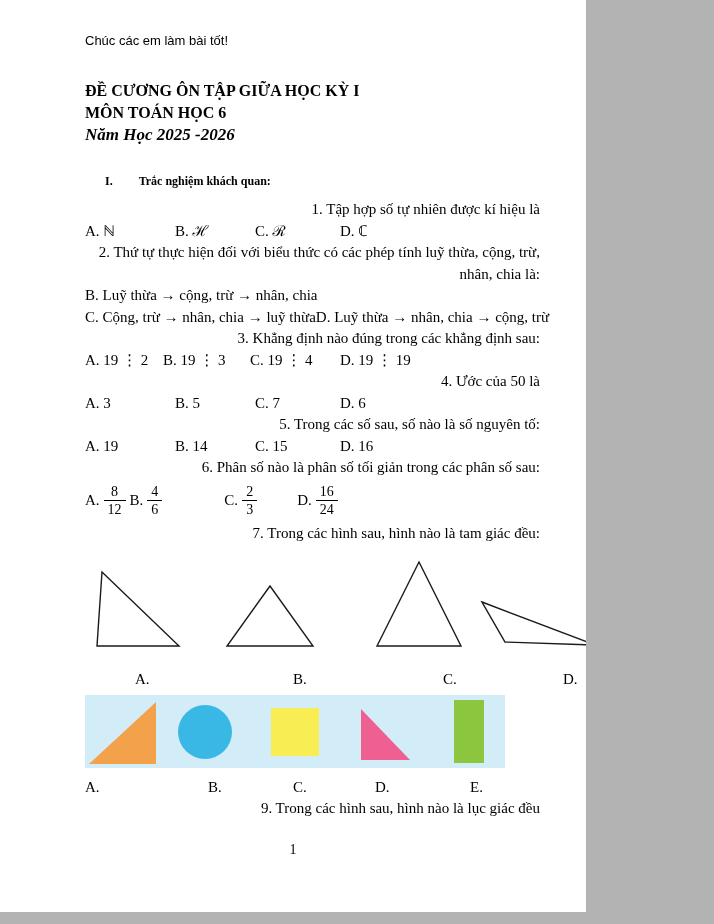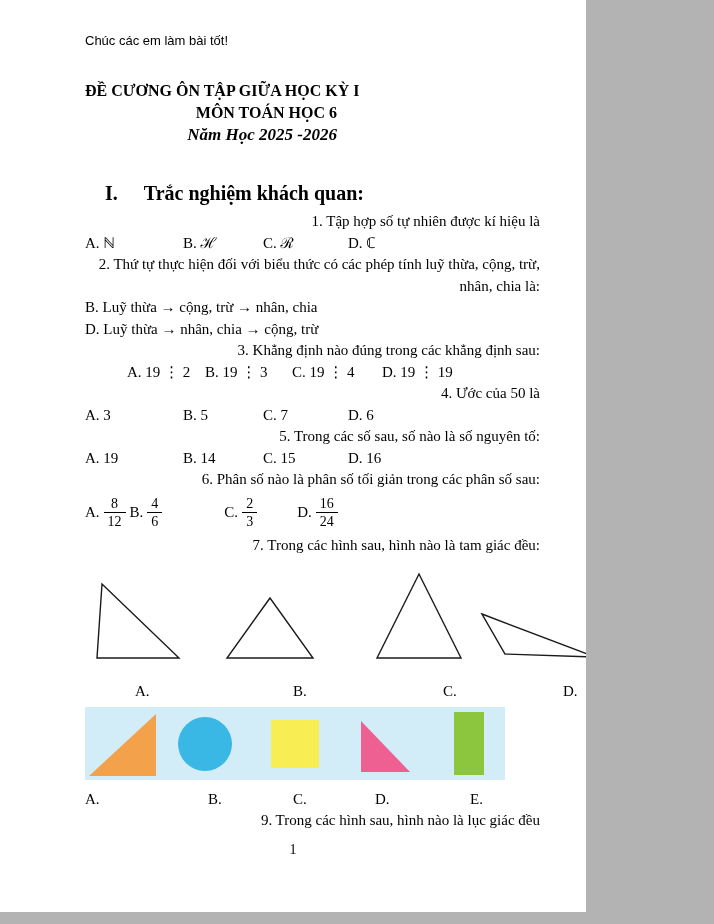--- a/index.html
+++ b/index.html
@@ -14,35 +14,35 @@
     width:586px; height:912px;
     background:var(--page-bg, #ffffff);
     padding:33px 46px 0 85px;
     overflow:hidden;
   }
   .top-note { font-family:"Liberation Sans", sans-serif; font-size:13px; line-height:16px; }
 
   .header { display:flex; margin-top:31px; }
   .header-left { width:245px; padding-left:10px; }
   .header-left .hline { font-weight:bold; font-size:16px; line-height:22px; white-space:nowrap; }
-  .header-right { width:252px; text-align:right; }
+  .header-right { width:252px; text-align:left; }
   .header-right .hline { font-weight:bold; font-size:16px; line-height:22px; white-space:nowrap; }
   .header-right .hline.italic { font-style:italic; font-size:17px; }
 
-  .section-heading { margin-top:36px; font-weight:bold; font-size:20px; line-height:22px; }
+  .section-heading { margin-top:24px; font-weight:bold; font-size:12px; line-height:22px; }
   .section-heading .numeral { margin-left:20px; }
   .section-heading .s-title { margin-left:26px; }
 
   .content { margin-top:7px; font-size:15px; }
   .q-line { line-height:21.5px;text-align:right; }
   .opt-row { display:flex; line-height:21.5px; }
   .opt { white-space:nowrap; }
-  .row-std .o1 { width:90px; } .row-std .o2 { width:80px;margin-left:8px; } .row-std .o3 { width:85px; }
+  .row-std .o1 { width:90px; } .row-std .o2 { width:80px; } .row-std .o3 { width:85px; }
   .row-q2 .o1 { width:290px; }
-  .row-q3 .o1 { width:78px;margin-left:42px; } .row-q3 .o2 { width:87px; } .row-q3 .o3 { width:90px; }
+  .row-q3 .o1 { width:78px; } .row-q3 .o2 { width:87px; } .row-q3 .o3 { width:90px; }
 
   
   .frac-row { display:flex; align-items:center; height:44px; }
   .opt-frac { display:flex; align-items:center; white-space:nowrap; }
   .opt-frac .opt-label { margin-right:4px; }
   .frac { display:inline-block; text-align:center; font-size:14px; line-height:17px; vertical-align:middle; }
   .frac .num { display:block; border-bottom:1px solid #000; padding:0 4px; }
   .frac .den { display:block; padding:0 4px; }
   .opt-frac.fb { margin-left:4px; } .opt-frac.fc { margin-left:62px; } .opt-frac.fd { margin-left:40px; }
 
@@ -98,20 +98,21 @@
       <span class="opt o2">B. ℋ</span>
       <span class="opt o3">C. ℛ</span>
       <span class="opt">D. ℂ</span>
     </div>
 
     <div class="q-line">2. Thứ tự thực hiện đối với biểu thức có các phép tính luỹ thừa, cộng, trừ, nhân, chia là:</div>
     <div class="opt-row row-q2">
       <span class="opt">B. Luỹ thừa → cộng, trừ → nhân, chia</span>
     </div>
     <div class="opt-row row-q2">
+      <span class="opt o1">C. Cộng, trừ → nhân, chia → luỹ thừa</span>
       <span class="opt">D. Luỹ thừa → nhân, chia → cộng, trừ</span>
     </div>
 
     <div class="q-line">3. Khẳng định nào đúng trong các khẳng định sau:</div>
     <div class="opt-row row-q3">
       <span class="opt o1">A. 19 ⋮ 2</span>
       <span class="opt o2">B. 19 ⋮ 3</span>
       <span class="opt o3">C. 19 ⋮ 4</span>
       <span class="opt">D. 19 ⋮ 19</span>
     </div>

